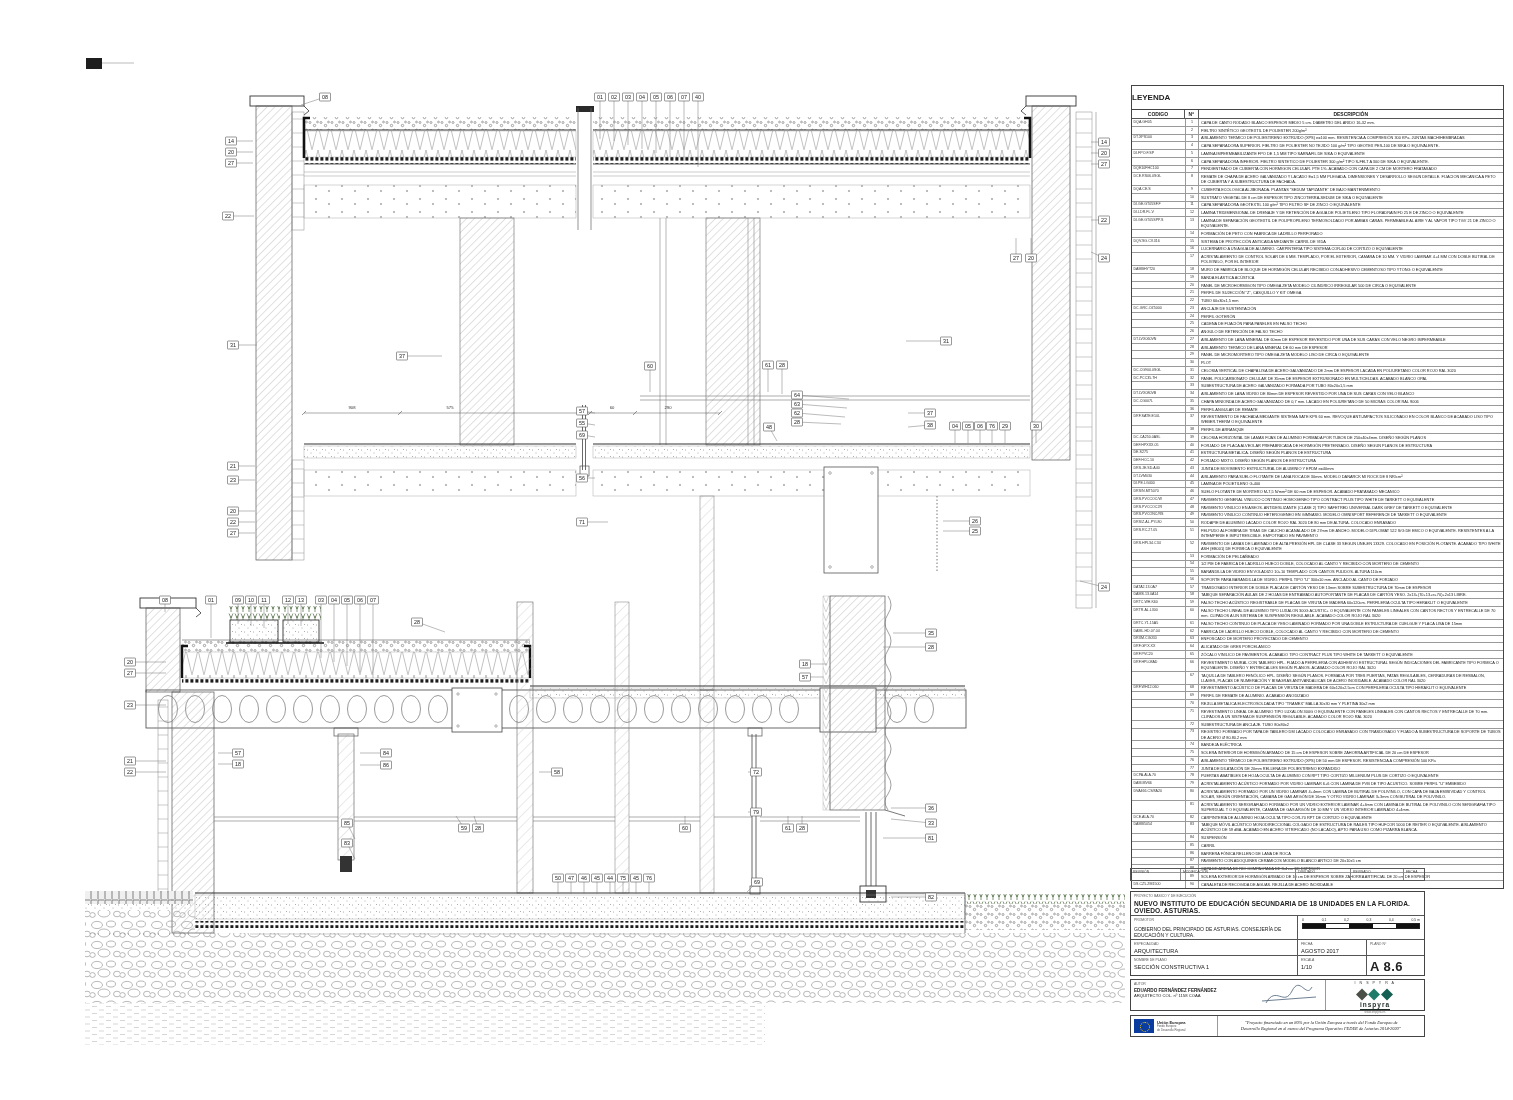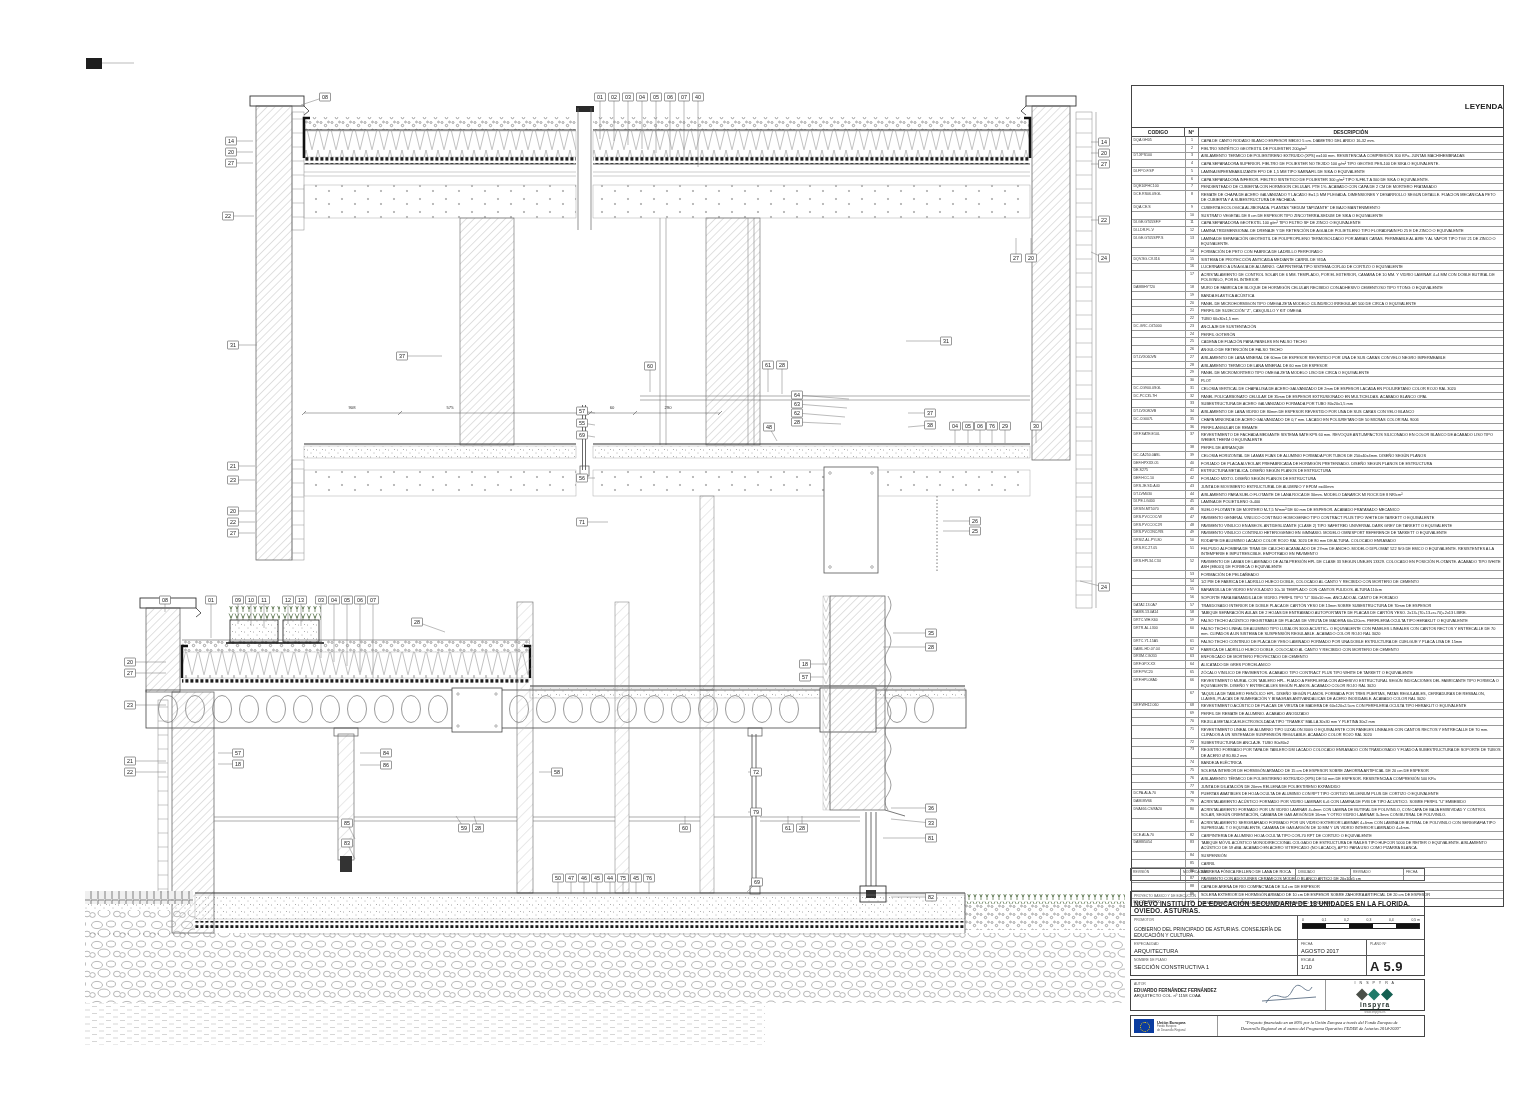--- a/index.html
+++ b/index.html
@@ -2,21 +2,21 @@
 <html><head>
 <meta charset="utf-8">
 <style>
   html,body{margin:0;padding:0;background:#fff;}
   #stage{position:relative;width:1513px;height:1100px;background:#fff;overflow:hidden;
          font-family:"Liberation Sans",sans-serif;color:#222;}
   svg text{font-family:"Liberation Sans",sans-serif;}
 
   
   #legend{position:absolute;left:1131px;top:85px;width:373px;background:#fff;}
-  .lg-title{border:1px solid #444;font-size:8px;font-weight:bold;text-align:right;padding:16px 0;}
+  .lg-title{border:1px solid #444;font-size:8px;font-weight:bold;text-align:left;padding:7px 0;}
   .lg-head{display:flex;border-left:1px solid #444;border-right:1px solid #444;border-bottom:.8px solid #555;}
   .lg-head span{font-size:5px;font-weight:bold;text-align:center;padding:1px 0;}
   .lg-rows{border-left:1px solid #444;border-right:1px solid #444;border-bottom:1px solid #444;}
   .lrow{display:flex;border-bottom:.5px solid #9a9a9a;align-items:stretch;}
   .lrow:last-child{border-bottom:none;}
   .lcode{width:50px;flex:none;border-right:.5px solid #9a9a9a;font-size:3.6px;padding:.8px 1.5px;color:#333;}
   .lnum{width:12px;flex:none;border-right:.5px solid #9a9a9a;font-size:3.6px;text-align:center;padding:.8px 0;color:#333;}
   .ldesc{flex:1;font-size:3.9px;line-height:1.32;padding:.8px 2px;color:#222;}
   .hcode{width:52px;border-right:.5px solid #555;}
   .hnum{width:12.5px;border-right:.5px solid #555;}
@@ -1361,21 +1361,21 @@
       <div class="tb-row">
         <div class="cell esp-cell">
           <span class="lab">NOMBRE DE PLANO</span>
           <div class="val">SECCIÓN CONSTRUCTIVA 1</div>
         </div>
         <div class="cell fec-cell">
           <span class="lab">ESCALA</span>
           <div class="val">1/10</div>
         </div>
         <div class="cell pla-cell">
-          <div class="plano-num">A 5.9</div>
+          <div class="plano-num">A 8.6</div>
         </div>
       </div>
     </div>
 
     <div class="autor-blk">
       <div class="autor-left">
         <span class="lab">AUTOR</span>
         <div class="autor-name">EDUARDO FERNÁNDEZ FERNÁNDEZ</div>
         <div class="autor-col">ARQUITECTO COL. nº 1158 COAA</div>
       </div>

